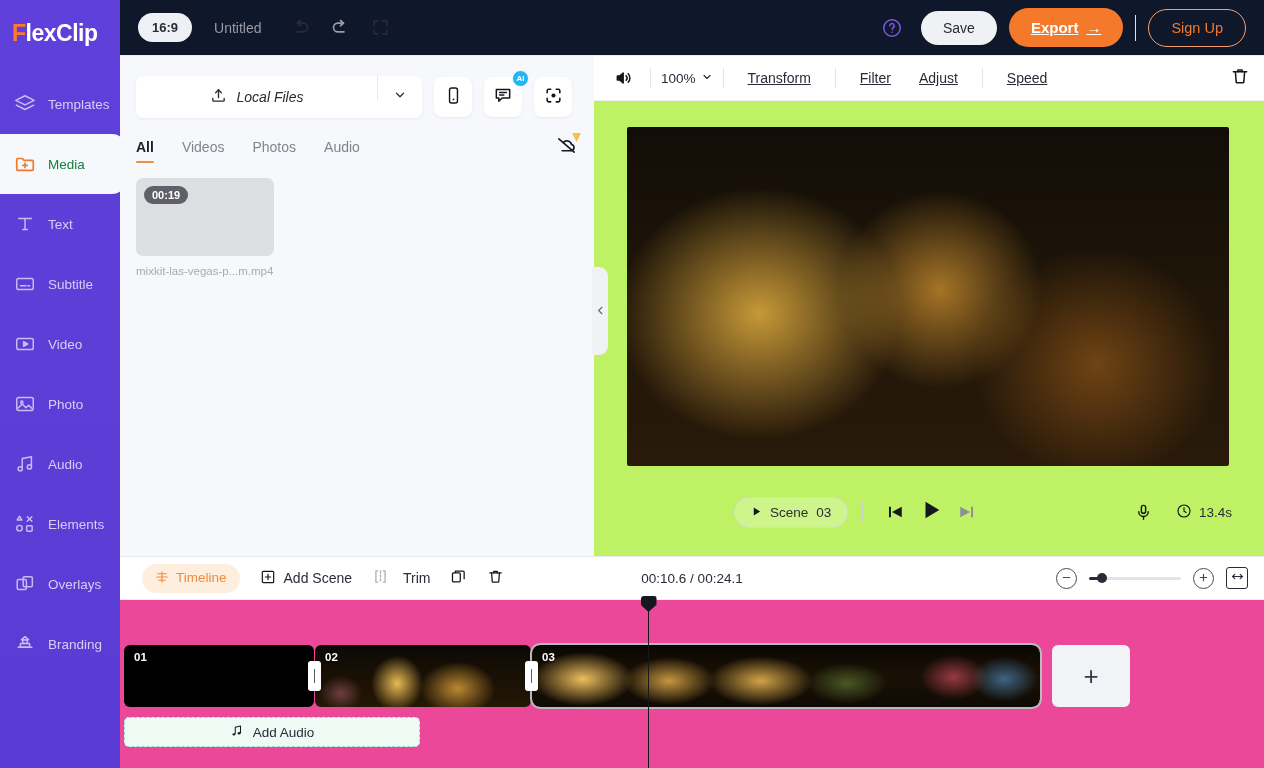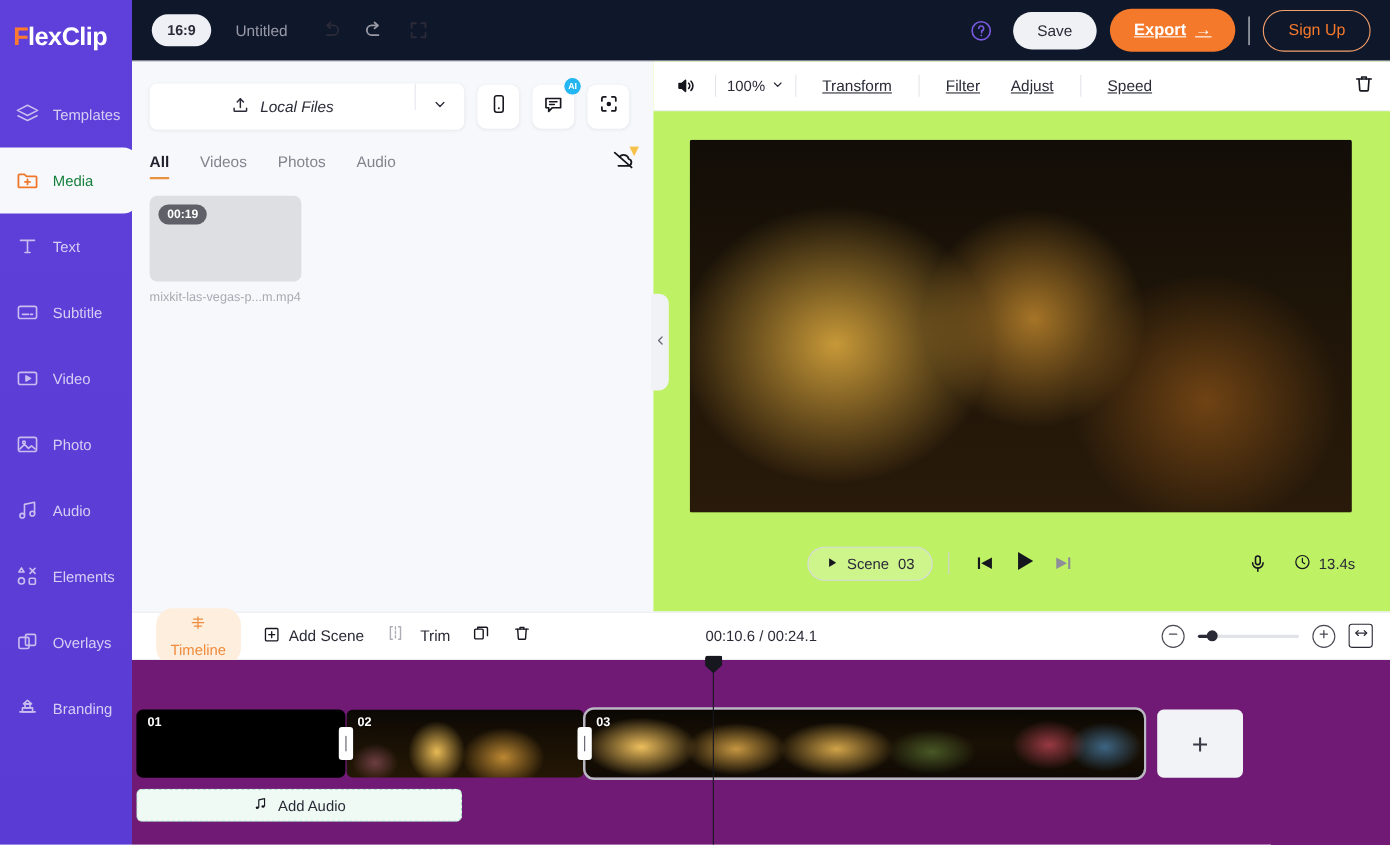--- a/index.html
+++ b/index.html
@@ -224,21 +224,21 @@
     width: 1144px; height: 44px;
     background: #ffffff;
     border-top: 1px solid #e9eaef;
     border-bottom: 1px solid #eceef2;
     display: flex; align-items: center;
   }
   .tl-pill {
     margin-left: 22px;
     background: #fdeede; color: #ef8c3e;
     border-radius: 15px; padding: 6px 13px;
-    font-size: 13.5px; display:flex; align-items:center; gap:7px; cursor: pointer; flex-direction: column;
+    font-size: 13.5px; display:flex; align-items:flex-start; gap:7px; cursor: pointer;
   }
   .tl-item {
     display: flex; align-items: center; gap: 8px;
     font-size: 14px; color: #2b2b38; margin-left: 20px; cursor: pointer;
   }
   .tl-icon-btn { margin-left: 20px; cursor:pointer; display:flex; align-items:center; }
   .tl-time {
     position: absolute; left: 0; right: 0;
     text-align: center; font-size: 13.5px; color: #2b2b38;
     pointer-events: none;
@@ -262,21 +262,21 @@
     cursor: pointer;
   }
   .fit-btn {
     width: 22px; height: 22px; border: 1.6px solid #2b2b38; border-radius: 3px;
     display:flex; align-items:center; justify-content:center; cursor:pointer;
   }
 
   .timeline-area {
     position: absolute; left: 120px; top: 600px;
     width: 1144px; height: 168px;
-    background: #701a75;
+    background: #ec4899;
     text-decoration: underline;
   }
   .clips-row { position: absolute; left: 4px; top: 45px; display: flex; align-items: center; }
   .clip {
     position: relative; height: 62px; border-radius: 6px; overflow: hidden;
     cursor: pointer;
   }
   .clip-num {
     position: absolute; left: 10px; top: 6px; z-index: 3;
     color: #ffffff; font-size: 11.5px; font-weight: bold;

